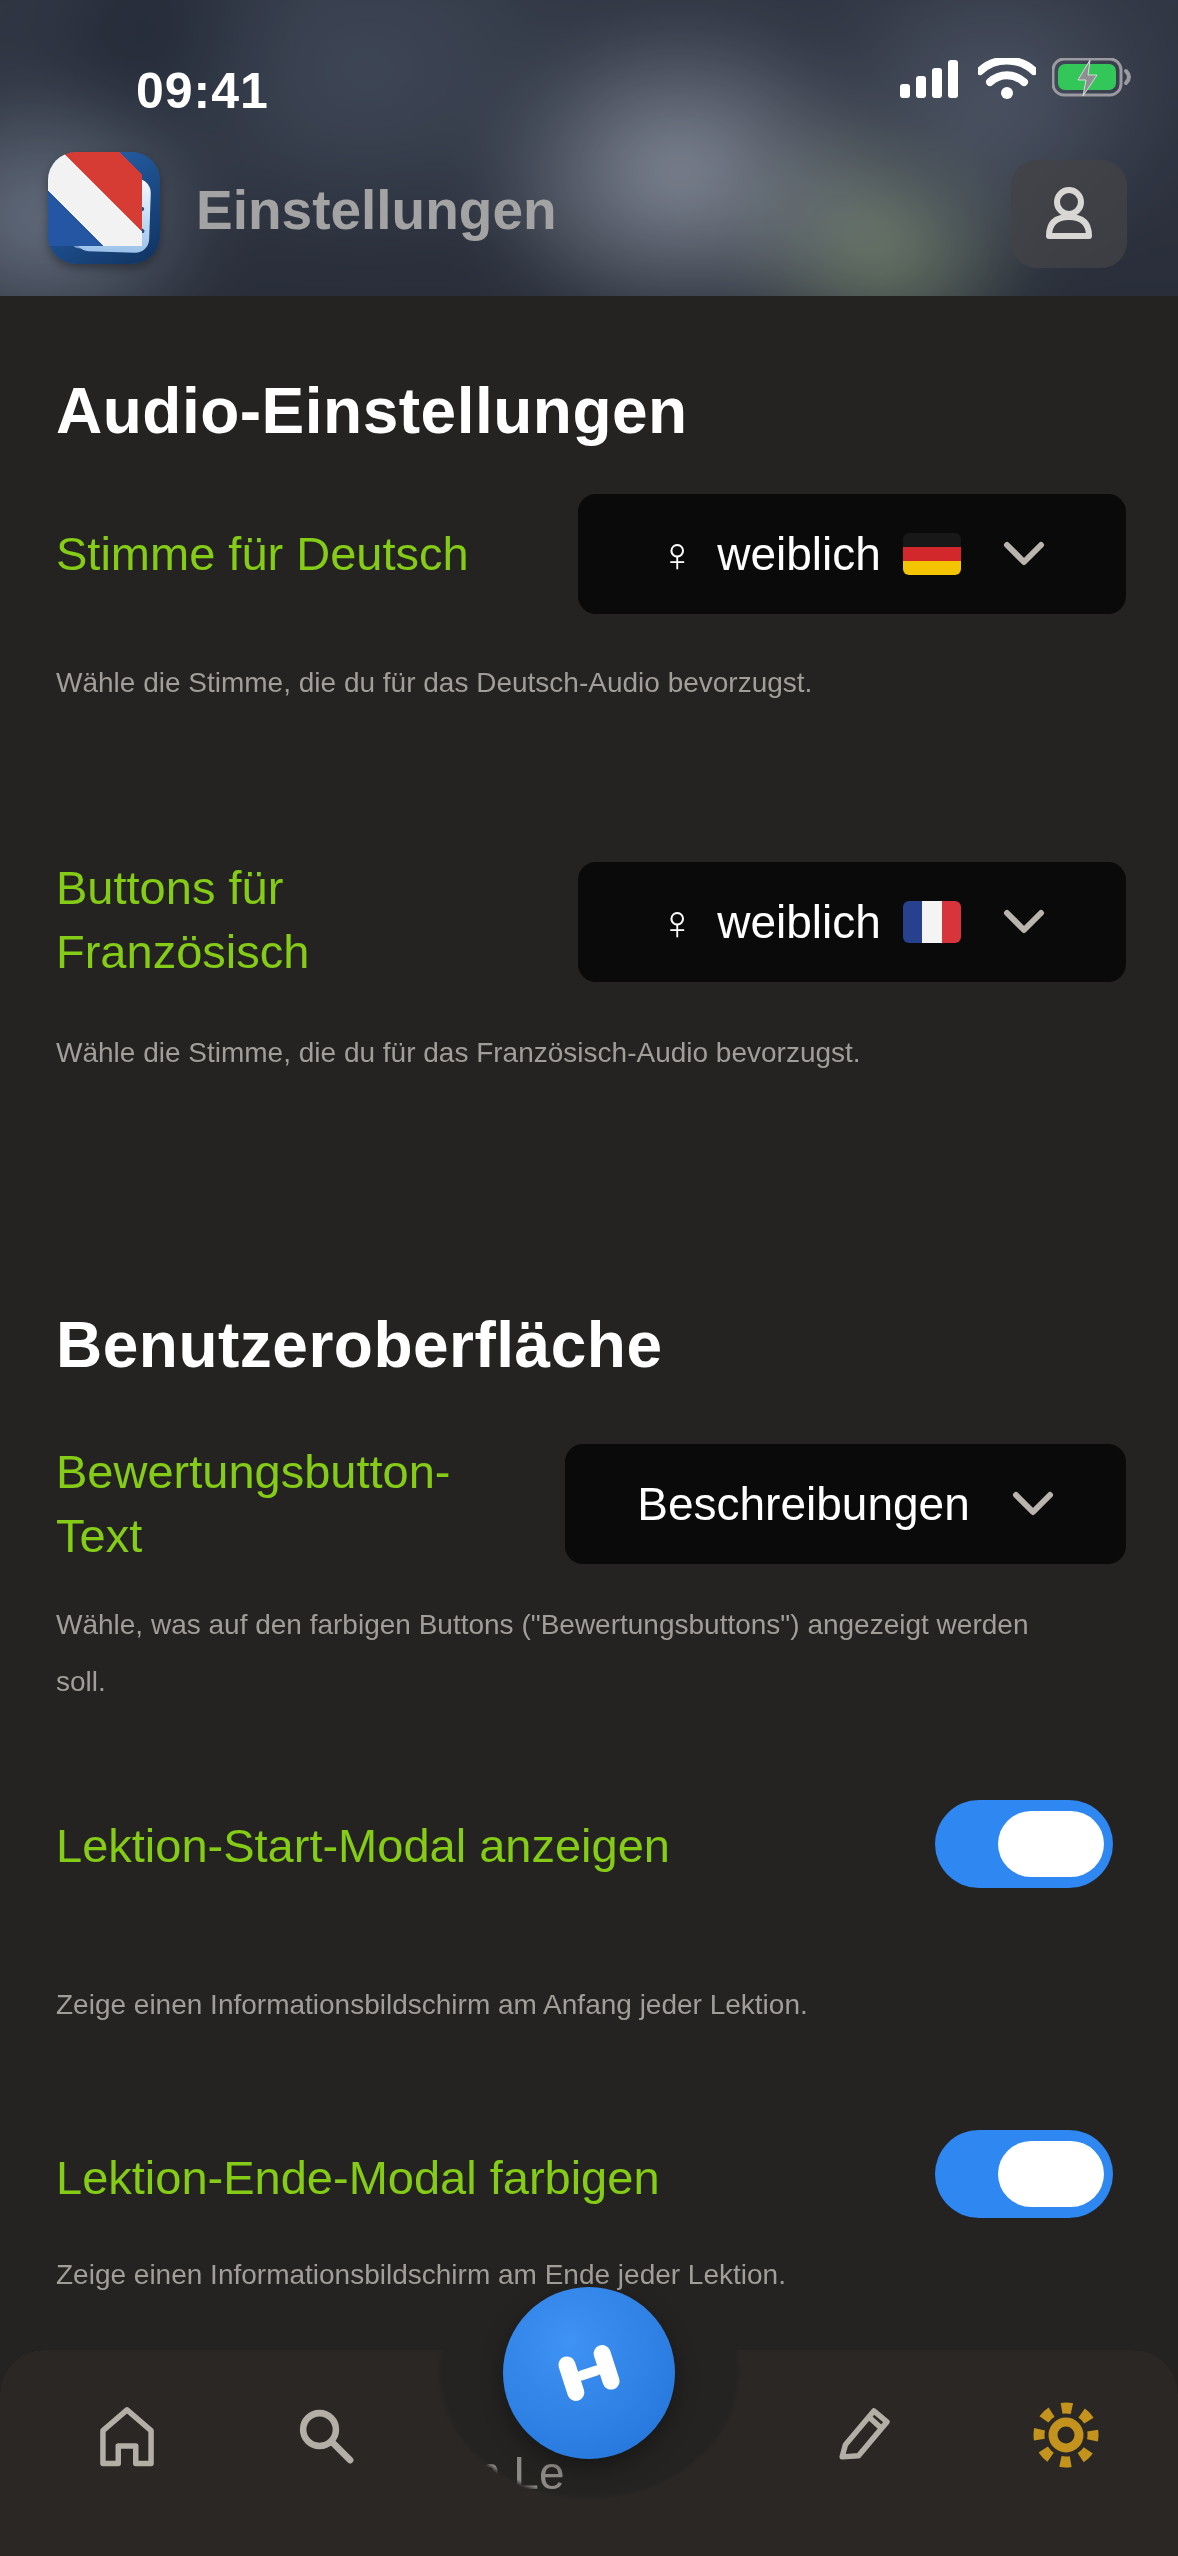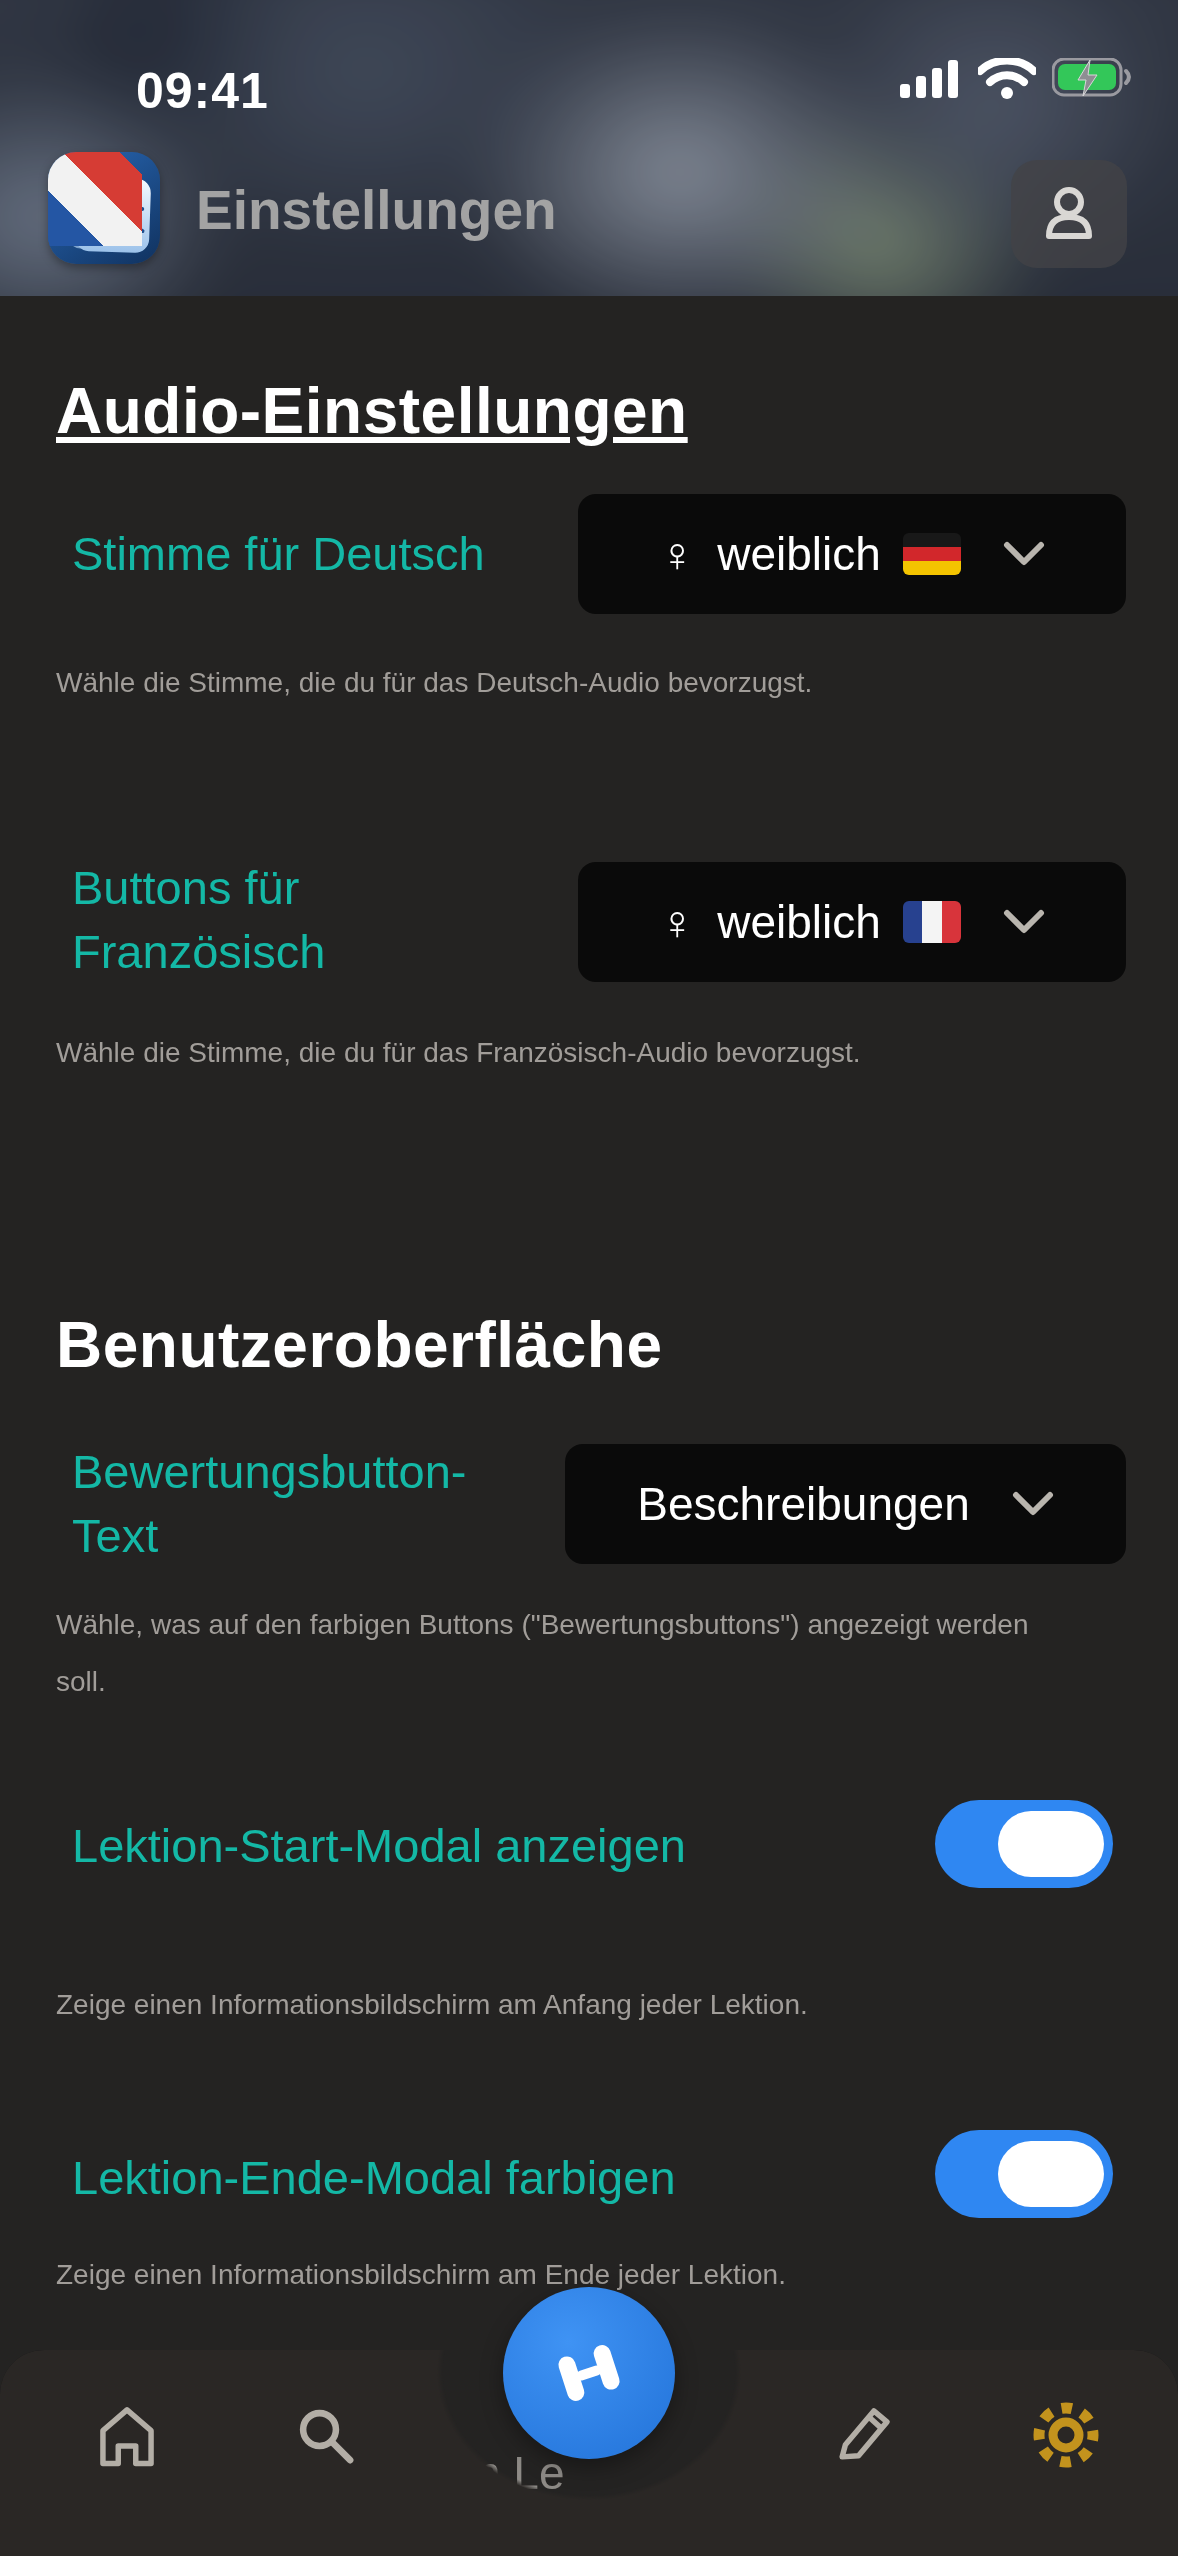--- a/index.html
+++ b/index.html
@@ -36,21 +36,21 @@
     background:#8fb3da;transform:rotate(-7deg);opacity:.85;}
   .app-icon .card-front{position:absolute;left:28px;top:26px;width:74px;height:74px;border-radius:14px;
     background:linear-gradient(180deg,#f4f9ff,#9cc2ea);transform:rotate(2deg);
     display:flex;align-items:center;justify-content:center;gap:4px;}
   .app-icon .glyph-a{color:#1d4e8f;font-size:44px;font-weight:700;}
   .page-title{position:absolute;left:196px;top:178px;color:#a3a3a3;font-size:55px;font-weight:700;z-index:3;}
   .profile-btn{position:absolute;left:1011px;top:160px;width:116px;height:108px;border-radius:26px;
     background:rgba(66,66,70,.78);z-index:3;display:flex;align-items:center;justify-content:center;}
   
   .section-heading{position:absolute;left:56px;color:#ffffff;font-size:64px;font-weight:700;letter-spacing:.5px;}
-  .setting-label{position:absolute;left:72px;color:#14b8a6;font-size:47px;line-height:64px;}
+  .setting-label{position:absolute;left:56px;color:#84cc16;font-size:47px;line-height:64px;}
   .setting-desc{position:absolute;left:56px;color:#a19d99;font-size:28px;line-height:57px;font-weight:300;}
   .select-box{
     position:absolute;background:#0a0a0a;border-radius:18px;height:120px;
     display:flex;align-items:center;justify-content:center;gap:22px;color:#fff;font-size:46px;
   }
   .gender{font-size:48px;color:#fff;}
   .flag{width:58px;height:42px;border-radius:6px;overflow:hidden;flex:0 0 auto;}
   .flag-de{background:linear-gradient(180deg,#181818 0 33.4%,#d2272b 33.4% 66.7%,#f4c400 66.7% 100%);}
   .flag-fr{background:linear-gradient(90deg,#27418f 0 33.4%,#f4f4f4 33.4% 66.7%,#d8343b 66.7% 100%);}
   .chev{margin-left:20px;flex:0 0 auto;}
@@ -117,21 +117,21 @@
   <div class="ribbon"></div>
 </div>
 <div class="page-title">Einstellungen</div>
 <div class="profile-btn">
   <svg width="64" height="64" viewBox="0 0 64 64">
     <circle cx="32" cy="20" r="12" fill="none" stroke="#d9d7d4" stroke-width="6"></circle>
     <path d="M12 54 C12 40 20 35 32 35 C44 35 52 40 52 54 Z" fill="none" stroke="#d9d7d4" stroke-width="6" stroke-linejoin="round"></path>
   </svg>
 </div>
 
-<div class="section-heading" style="top:374px;text-decoration:underline;">Audio-Einstellungen</div>
+<div class="section-heading" style="top:374px;">Audio-Einstellungen</div>
 
 <div class="setting-label" style="top:522px;width:520px;">Stimme für Deutsch</div>
 <div class="select-box" style="left:578px;top:494px;width:548px;">
   <span class="gender">♀</span>
   <span>weiblich</span>
   <span class="flag flag-de"></span>
   <svg class="chev" width="42" height="26" viewBox="0 0 42 26">
     <polyline points="4,4 21,21 38,4" fill="none" stroke="#b9b5ae" stroke-width="6" stroke-linecap="round" stroke-linejoin="round"></polyline>
   </svg>
 </div>

